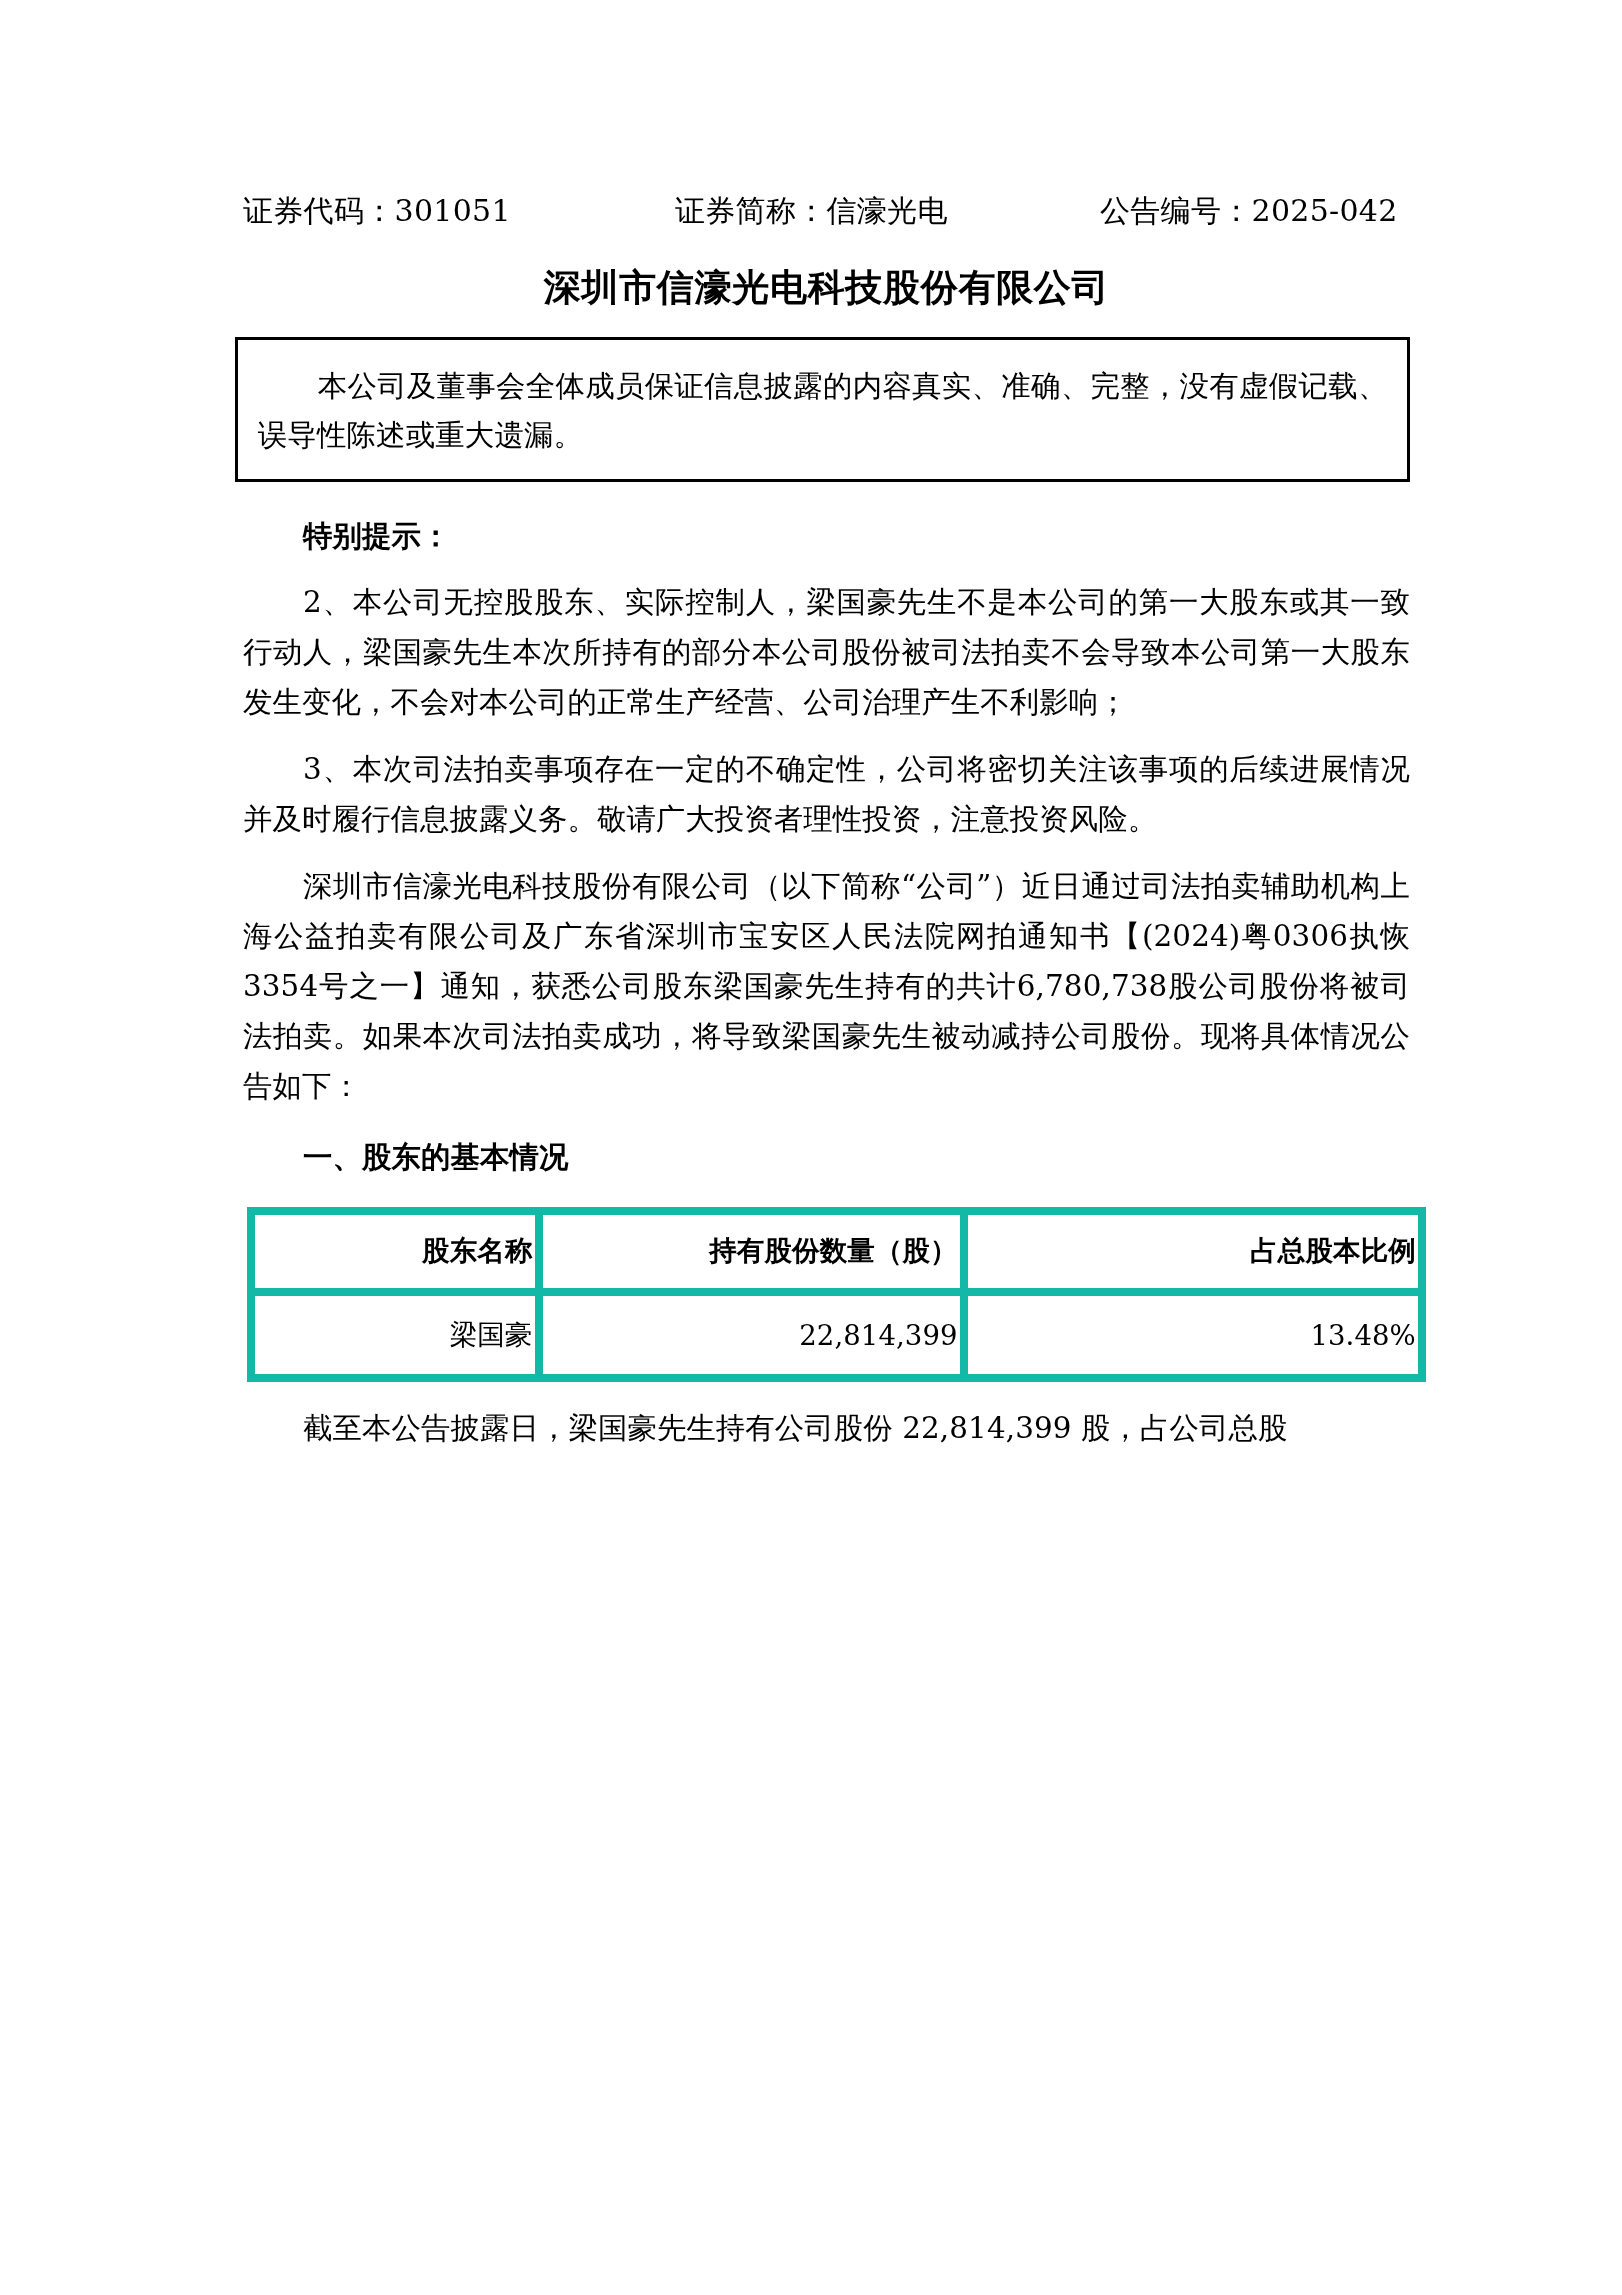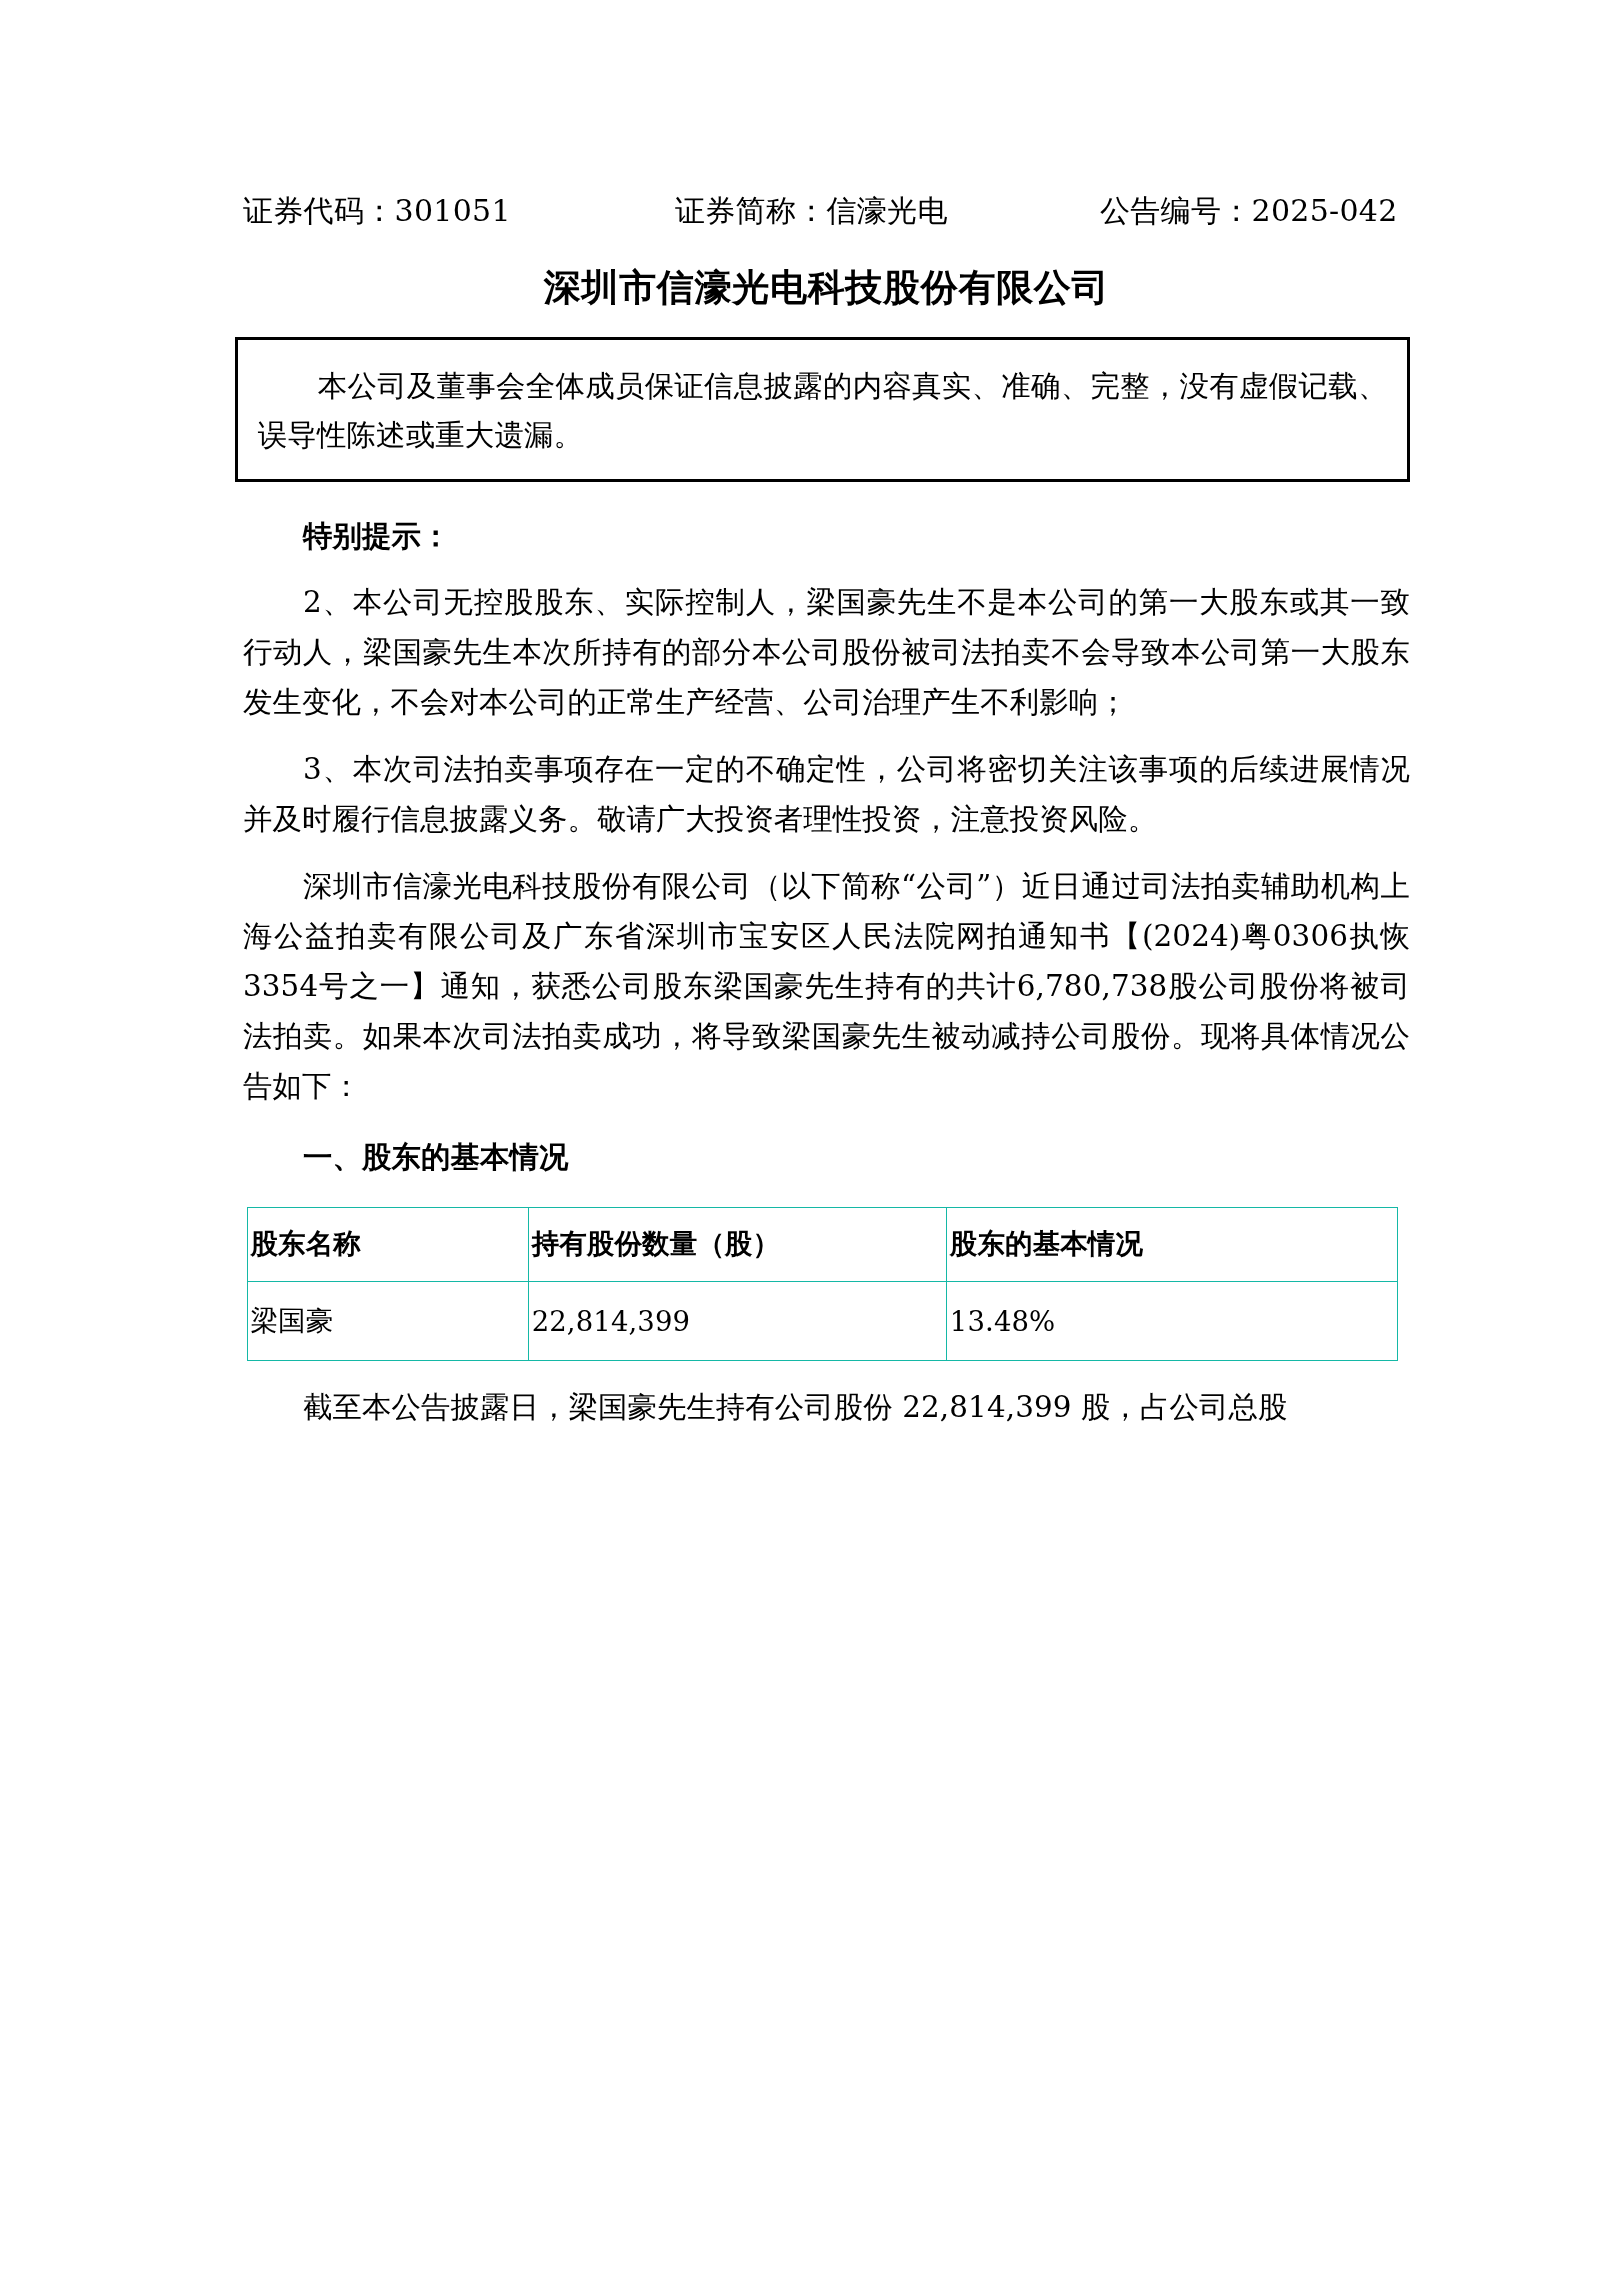--- a/index.html
+++ b/index.html
@@ -99,22 +99,22 @@
 
   
   .shareholder-table {
     margin-top: 25px;
     margin-left: 3.9px;
     width: 1132px;
     border-collapse: collapse;
     table-layout: fixed;
   }
   .shareholder-table td {
-    border: 1px solid #14b8a6;
-    text-align: left;
+    border: 8px solid #14b8a6;
+    text-align: right;
     vertical-align: middle;
     font-size: 27.5px;
     height: 63px;
     padding: 5.2px 2.6px;
     letter-spacing: 0.1px;
   }
   .shareholder-table .col-name  { width: 275px; }
   .shareholder-table .col-qty   { width: 412px; }
   .shareholder-table .col-ratio { width: 445px; }
   .shareholder-table thead td {
@@ -163,21 +163,21 @@
 
     <div class="para">深圳市信濠光电科技股份有限公司（以下简称“公司”）近日通过司法拍卖辅助机构上海公益拍卖有限公司及广东省深圳市宝安区人民法院网拍通知书【(2024)粤0306执恢 3354号之一】通知，获悉公司股东梁国豪先生持有的共计6,780,738股公司股份将被司法拍卖。如果本次司法拍卖成功，将导致梁国豪先生被动减持公司股份。现将具体情况公告如下：</div>
 
     <div class="section-heading">一、股东的基本情况</div>
 
     <table class="shareholder-table">
       <thead>
         <tr>
           <td class="col-name">股东名称</td>
           <td class="col-qty">持有股份数量（股）</td>
-          <td class="col-ratio">股东的基本情况</td>
+          <td class="col-ratio">占总股本比例</td>
         </tr>
       </thead>
       <tbody>
         <tr>
           <td class="col-name">梁国豪</td>
           <td class="col-qty">22,814,399</td>
           <td class="col-ratio">13.48%</td>
         </tr>
       </tbody>
     </table>

